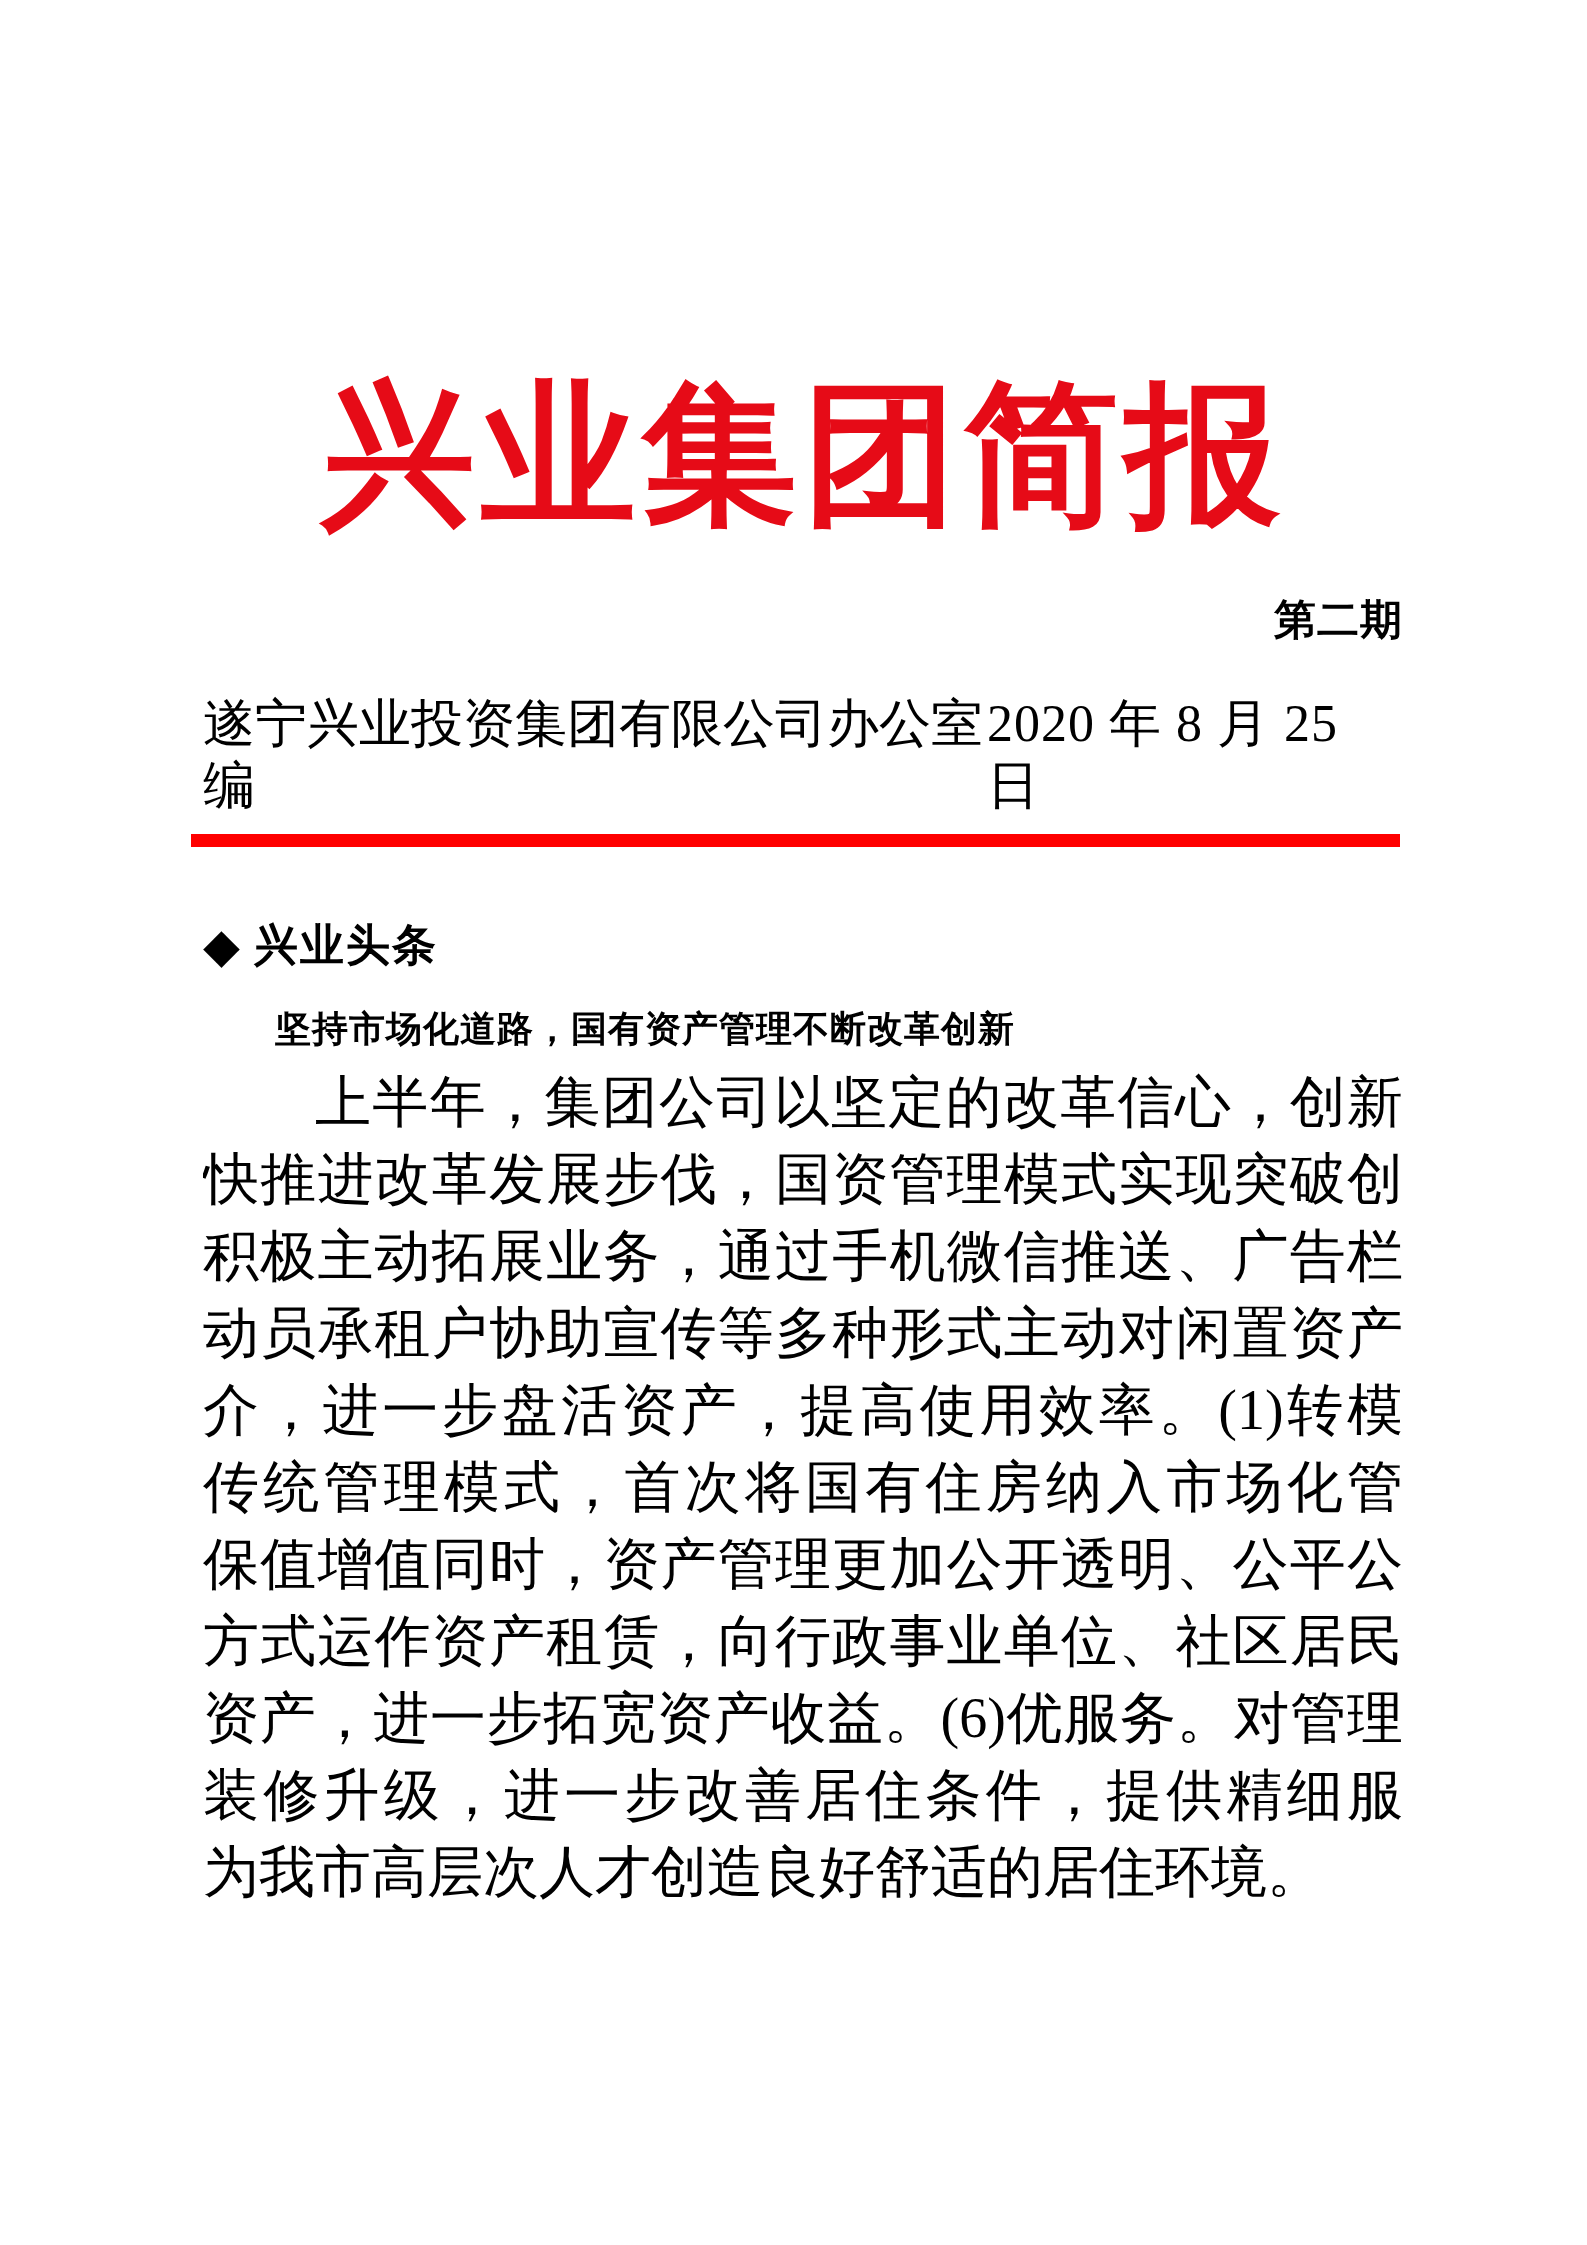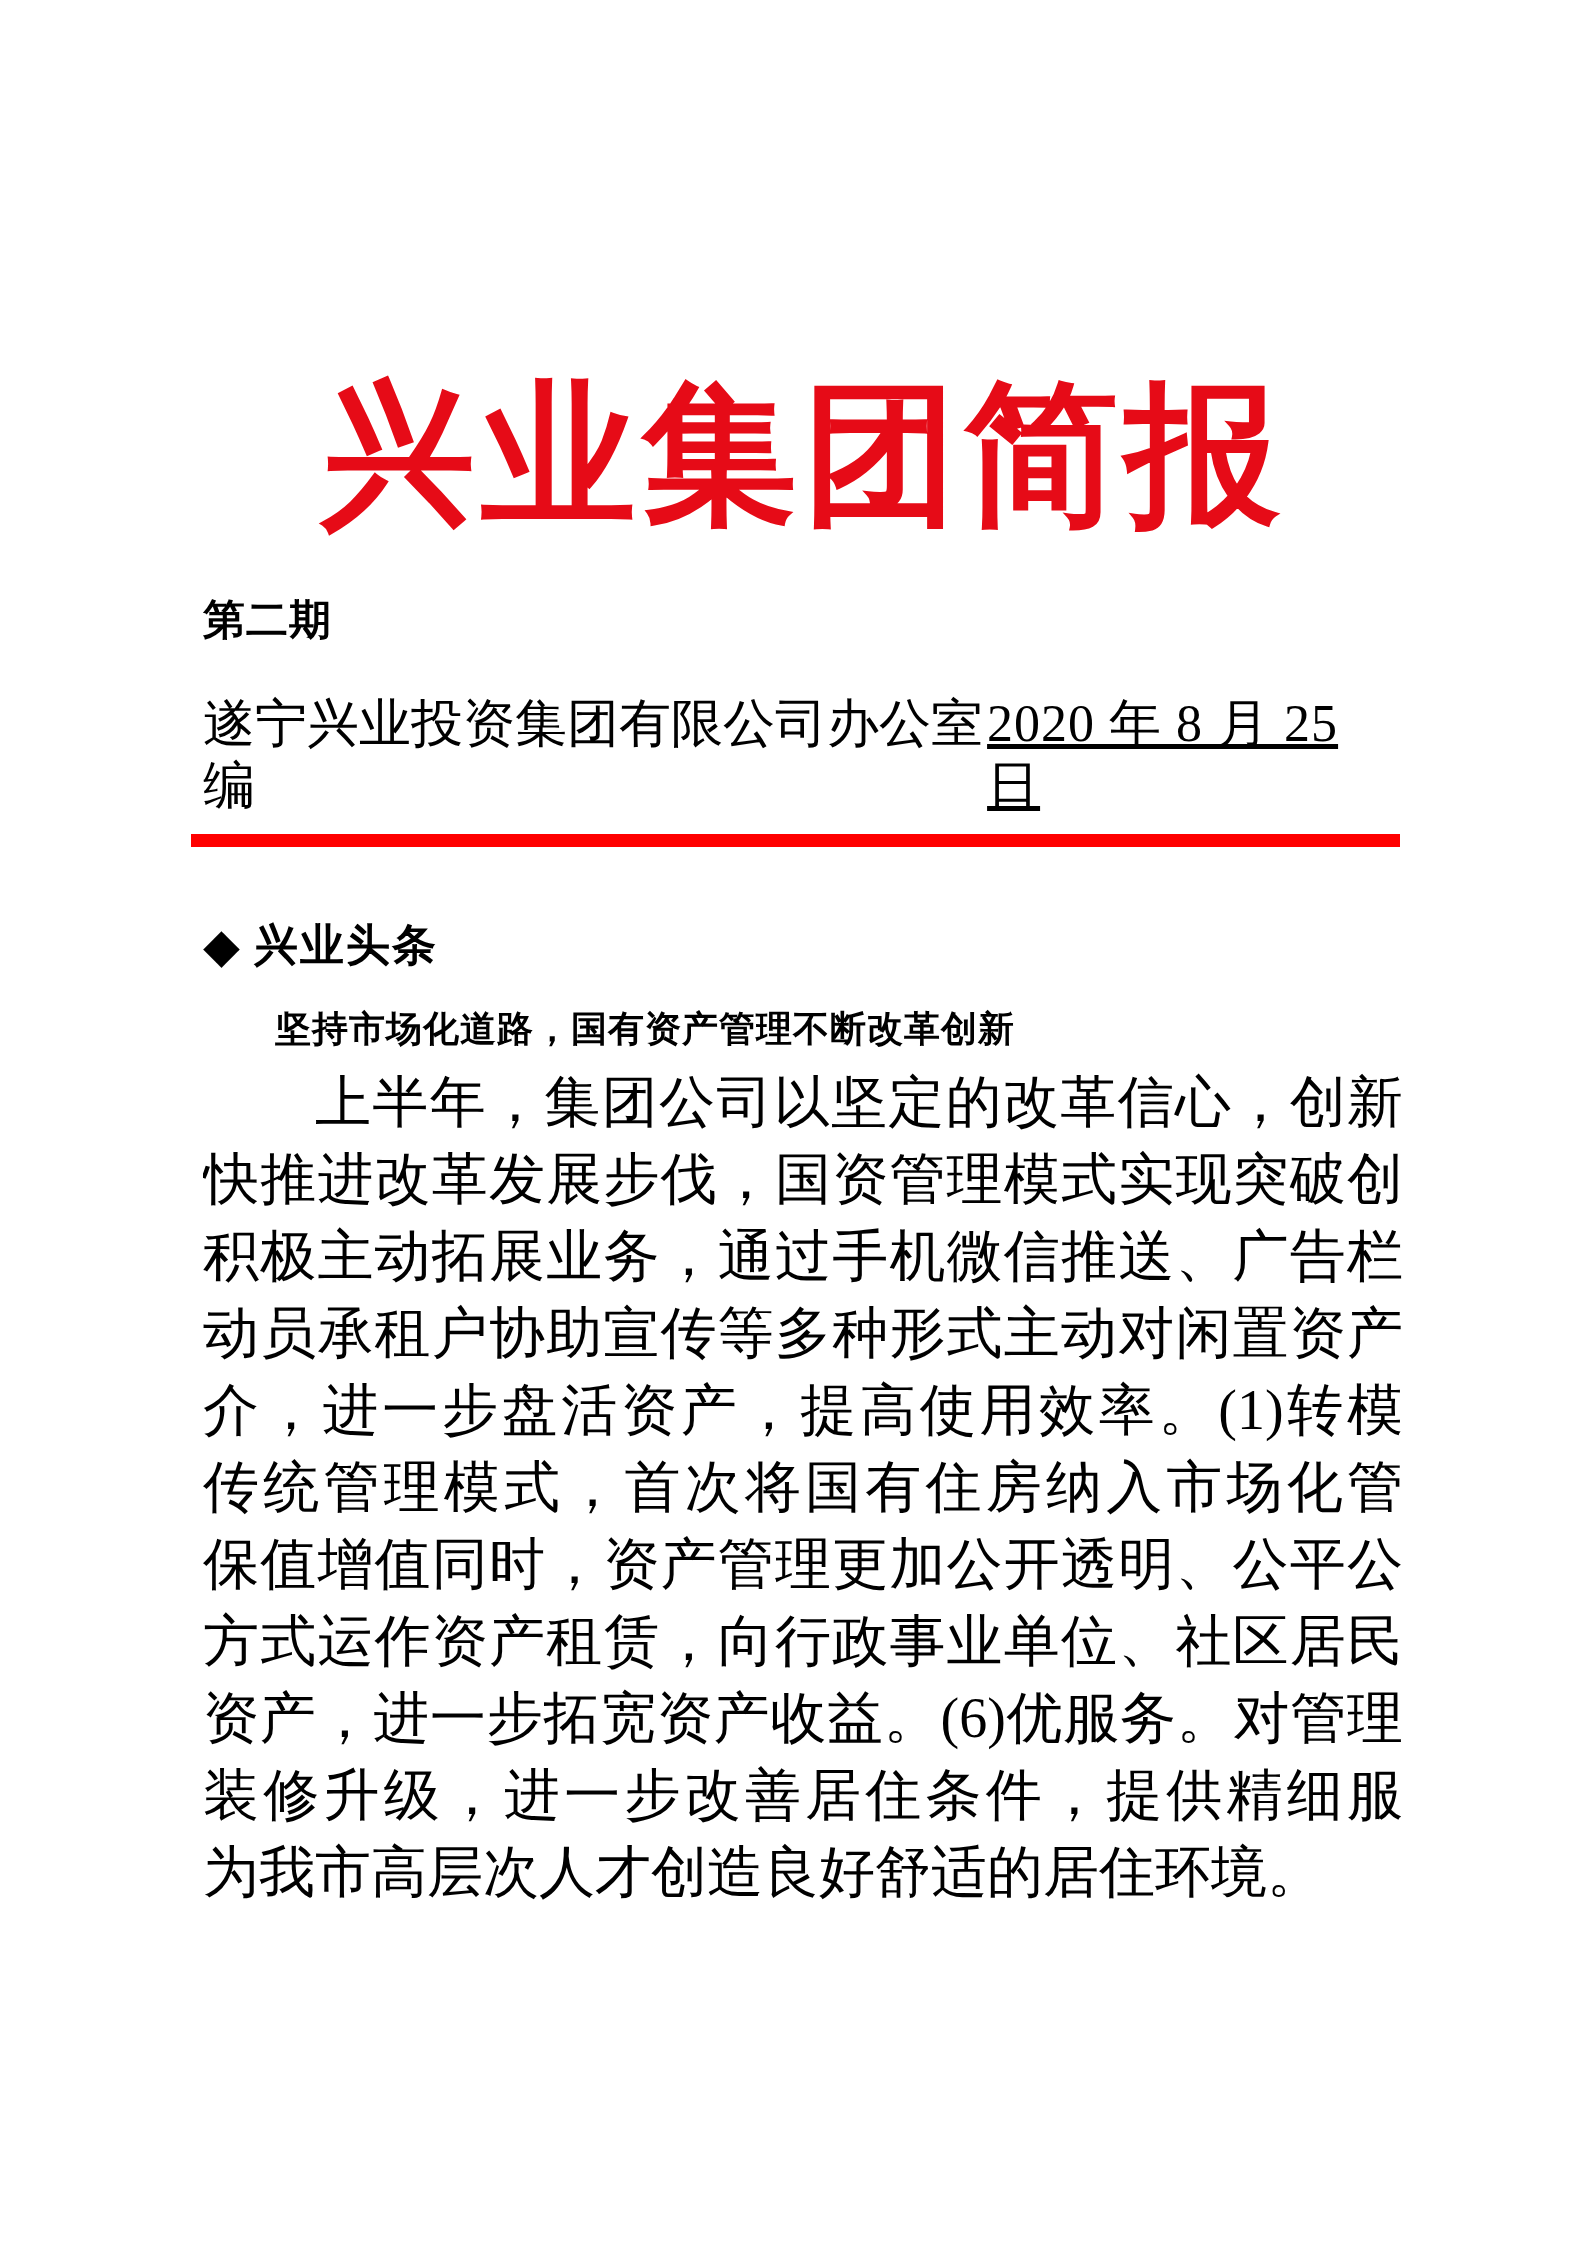--- a/index.html
+++ b/index.html
@@ -20,36 +20,36 @@
     padding-top:352px;
     text-align:center;
     font-size:155px;
     line-height:1.32;
     font-weight:bold;
     letter-spacing:6px;
     font-family:"DejaVu Serif", serif;
   }
   .issue {
     margin-top:40px;
-    text-align:left;
+    text-align:right;
     font-size:42px;
     line-height:1.1;
     font-weight:bold;
     letter-spacing:1px;
     font-family:Liberation Serif, serif;
   }
   .byline {
     margin-top:50px;
     display:flex;
     justify-content:space-between;
     align-items:baseline;
     font-size:52px;
     line-height:1.2;
   }
-  .byline .date { margin-right:22px; letter-spacing:1px;text-decoration:underline; }
+  .byline .date { margin-right:22px; letter-spacing:1px; }
   .rule {
     margin-top:16px;
     margin-left:-12px;
     width:1209px;
     height:13px;
   }
   .section-heading {
     margin-top:72px;
     font-size:44px;
     line-height:1.1;

